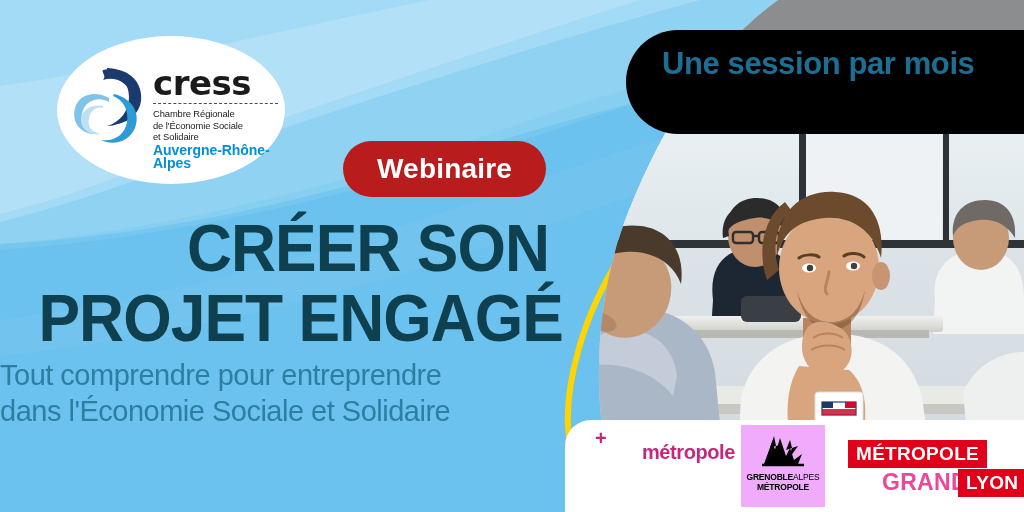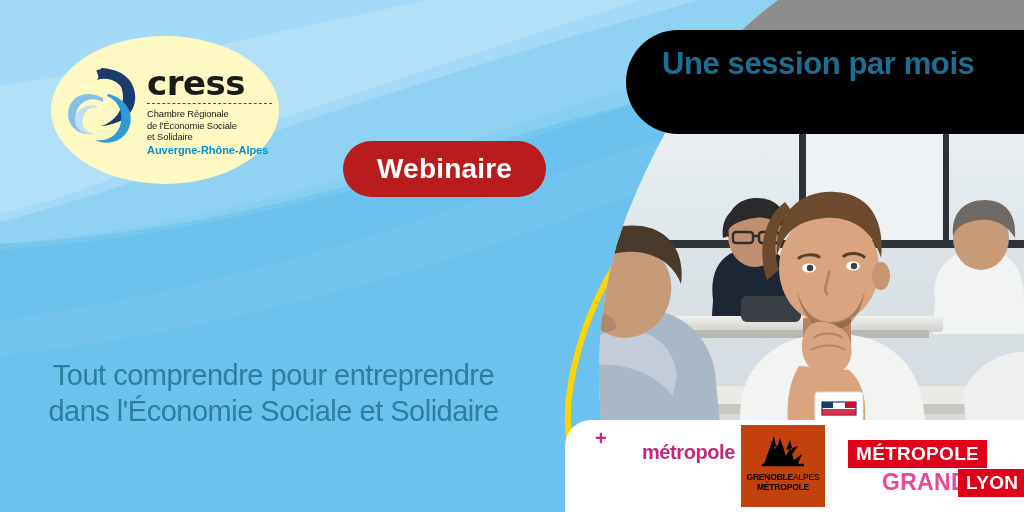--- a/index.html
+++ b/index.html
@@ -142,21 +142,21 @@
     font-weight: bold;
     letter-spacing: -0.4px;
   }
 
   .logo-grenoble {
     position: absolute;
     left: 176px;
     top: 5px;
     width: 84px;
     height: 82px;
-    background: #c2410c;
+    background: #f0abfc;
   }
   .gr-mark {
     position: absolute;
     left: 50%;
     top: 9px;
     transform: translateX(-50%);
   }
   .gr-t1, .gr-t2 {
     position: absolute;
     width: 100%;
@@ -207,25 +207,25 @@
     font-weight: bold;
     font-size: 19px;
     letter-spacing: 0.3px;
     line-height: 21px;
     padding: 3px 8px 4px 8px;
   }
 
   
   .cress-badge {
     position: absolute;
-    left: 51px;
+    left: 57px;
     top: 36px;
     width: 228px;
     height: 148px;
-    background: #fef9c3;
+    background: #ffffff;
     border-radius: 50%;
     z-index: 5;
   }
   .cress-mark {
     position: absolute;
     left: 16px;
     top: 28px;
   }
   .cress-text {
     position: absolute;
@@ -248,21 +248,21 @@
     height: 0;
   }
   .cress-sub {
     font-size: 9.4px;
     font-weight: normal;
     color: #1A1A1A;
     line-height: 11.5px;
     letter-spacing: -0.1px;
   }
   .cress-region {
-    font-size: 11px;
+    font-size: 14px;
     font-weight: bold;
     color: #0090D7;
     line-height: 13px;
     letter-spacing: -0.05px;
     margin-top: 1px;
   }
 
   
   .badge-webinaire {
     position: absolute;
@@ -307,21 +307,21 @@
     transform: scaleX(0.93);
     transform-origin: right center;
     white-space: nowrap;
   }
 
   .subhead {
     position: absolute;
     left: 0;
     top: 357px;
     width: 563px;
-    text-align: center;
+    text-align: left;
     padding-right: 16px;
     box-sizing: border-box;
     z-index: 4;
   }
   .subhead .sl {
     display: block;
     color: #2C7FA3;
     font-size: 29px;
     font-weight: normal;
     line-height: 36px;
@@ -506,20 +506,24 @@
       <div class="cress-sub">de l'Économie Sociale</div>
       <div class="cress-sub">et Solidaire</div>
       <div class="cress-region">Auvergne-Rhône-Alpes</div>
     </div>
   </div>
 
   <div class="badge-webinaire">
     <span>Webinaire</span>
   </div>
 
+  <div class="headline">
+    <span class="hl">CRÉER SON</span>
+    <span class="hl">PROJET ENGAGÉ</span>
+  </div>
 
   <div class="subhead">
     <span class="sl">Tout comprendre pour entreprendre</span>
     <span class="sl">dans l'Économie Sociale et Solidaire</span>
   </div>
 
   <div class="bottom-panel">
     <div class="partners">
 
       <div class="logo-clermont">

